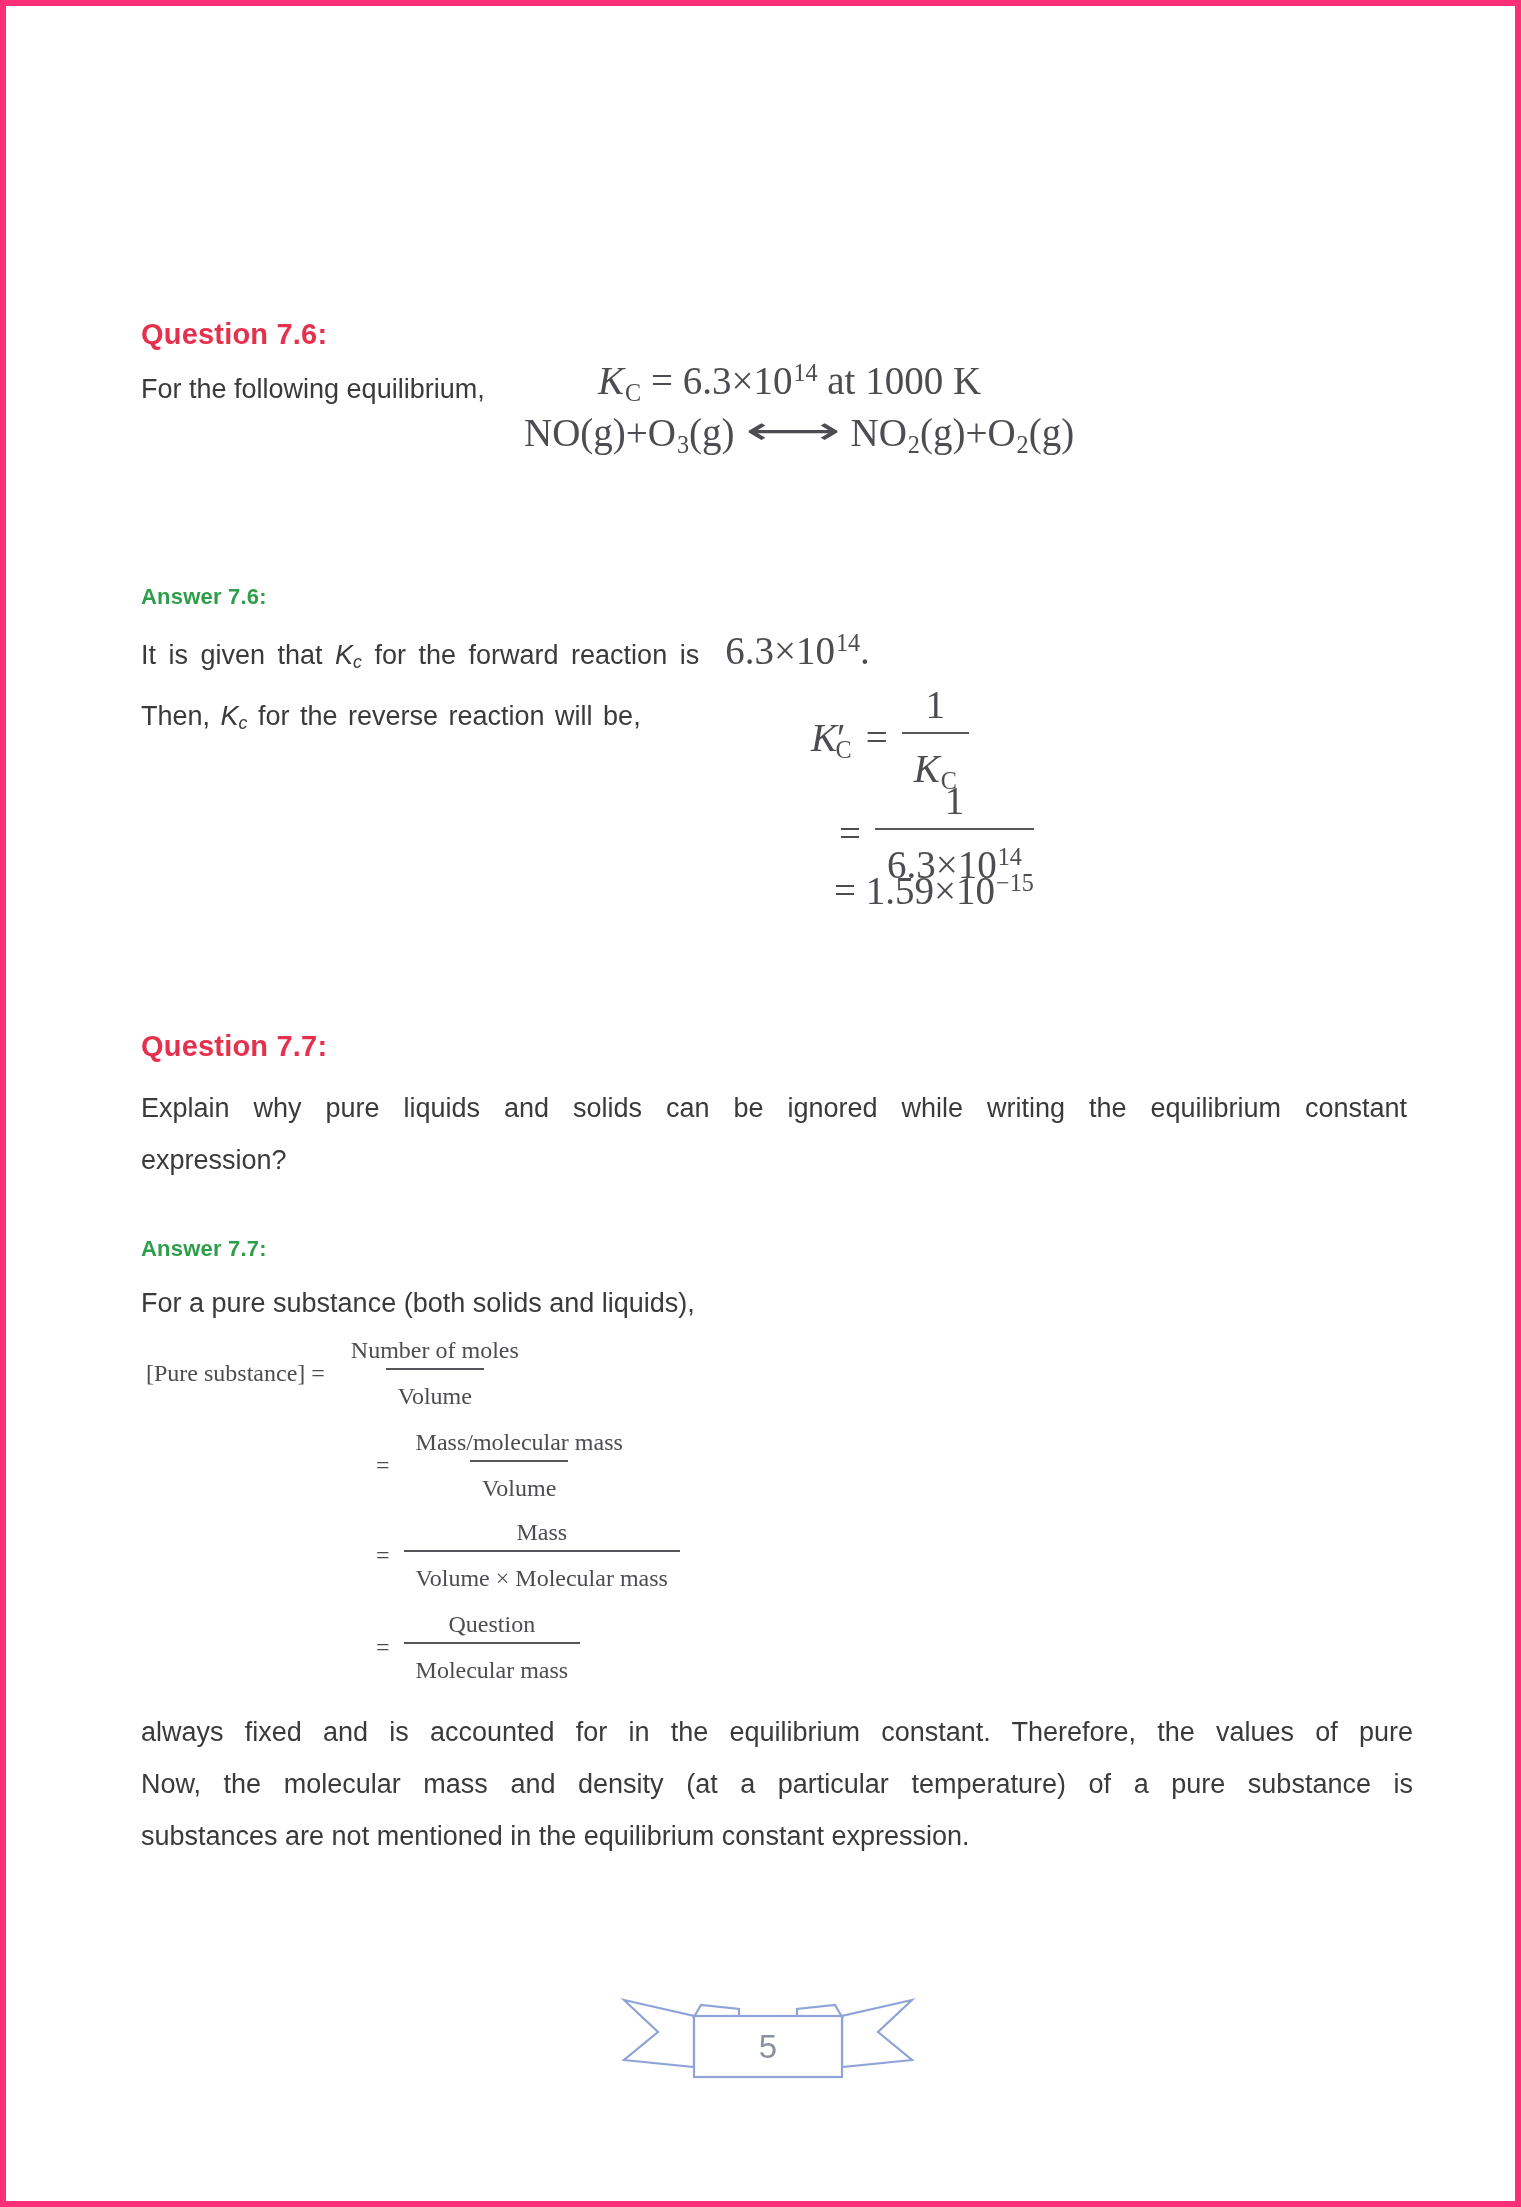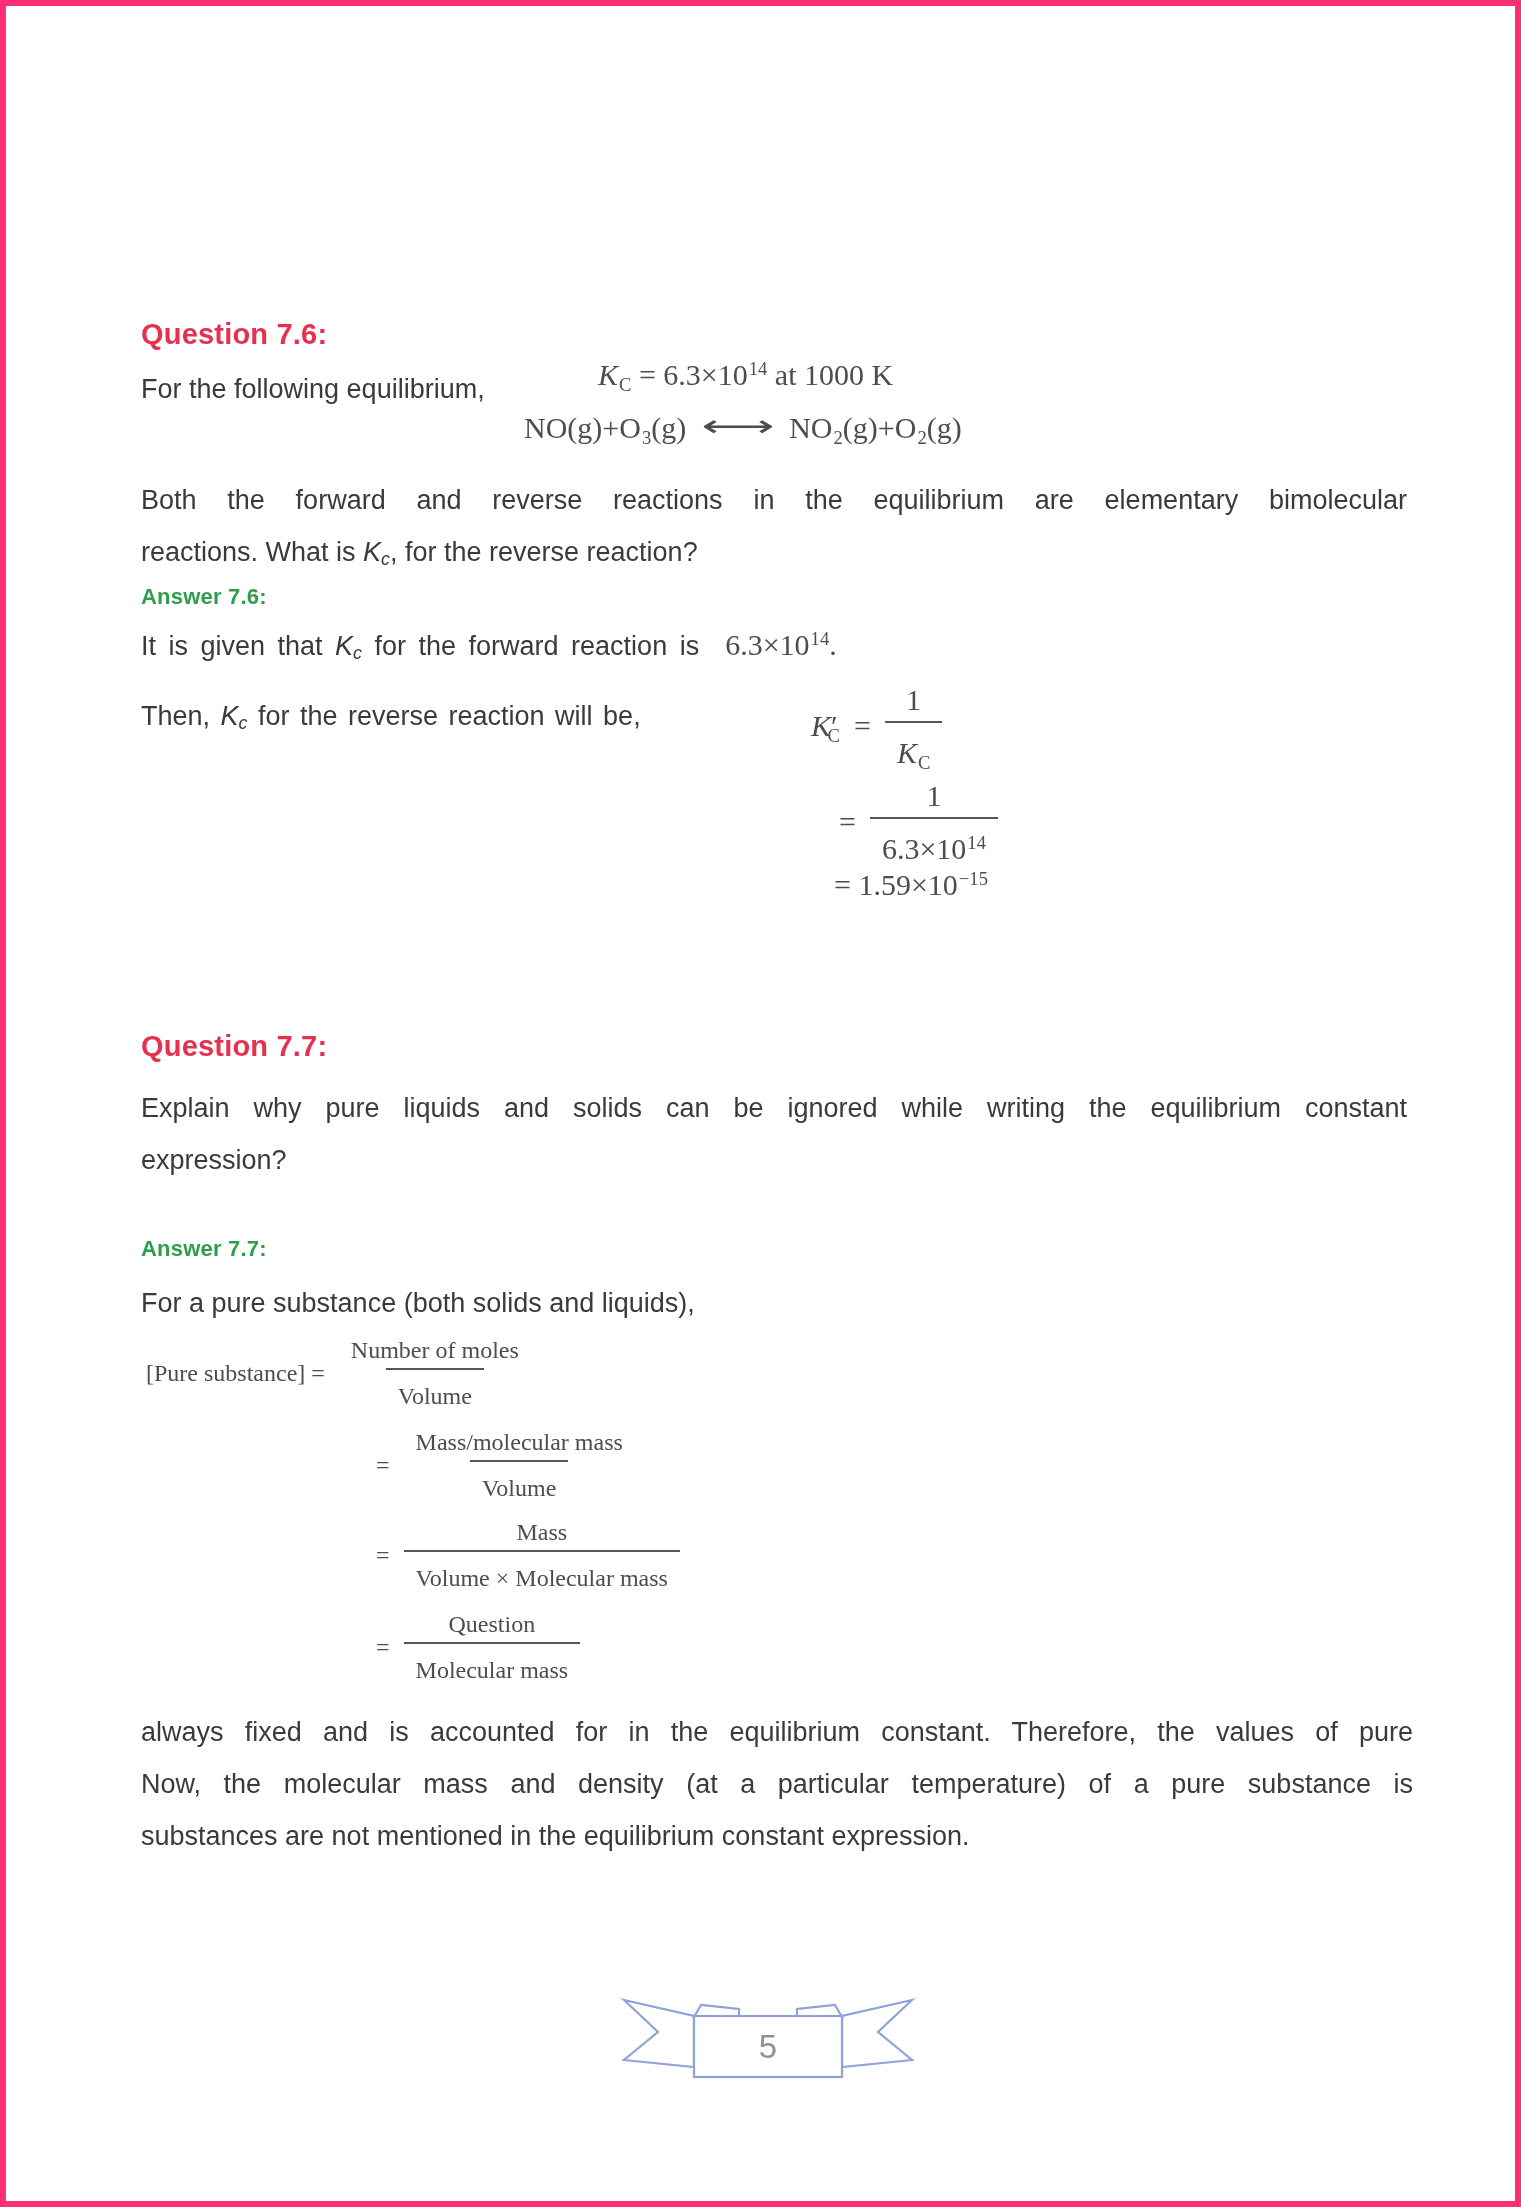--- a/index.html
+++ b/index.html
@@ -12,21 +12,21 @@
     background:#ffffff; border:6px solid var(--border-pink);
     font-family:"Liberation Sans",sans-serif; color:var(--body-text); overflow:hidden;
   }
   .abs{position:absolute;}
   .h-q{font-size:29px;font-weight:bold;color:var(--question-red);letter-spacing:.2px;}
   .h-a{font-size:22px;font-weight:bold;color:var(--answer-green);letter-spacing:.2px;}
   .body-text{font-size:27px;color:var(--body-text);}
   .para{width:1266px;line-height:52px;}
   .just{text-align:justify;text-align-last:justify;-moz-text-align-last:justify;}
   .math{font-family:"Liberation Serif",serif;color:var(--math-text);}
-  .m31{font-size:30px;}
+  .m31{font-size:39px;}
   .m29{font-size:24px;}
   .ital{font-style:italic;}
   .ms{font-size:.62em;position:relative;top:.3em;margin-left:1px;}   
   .mx{font-size:.62em;position:relative;top:-.55em;margin-left:1px;} 
   .bsub{font-size:.66em;position:relative;top:.22em;font-style:italic;}
   .frac{display:inline-flex;flex-direction:column;align-items:center;text-align:center;line-height:1.18;}
   .frac .fnum{padding:0 12px 4px;}
   .frac .fden{border-top:2px solid #55555b;padding:12px 12px 0;}
   .feq-row{display:flex;align-items:center;gap:14px;}
   .arrow{font-family:"DejaVu Sans",sans-serif;display:inline-block;transform:scaleX(1.7);margin:0 30px;position:relative;top:-2px;}
@@ -44,26 +44,20 @@
   <div class="abs body-text" style="left:135px;top:368px;">For the following equilibrium,</div>
 
   <div class="abs math m31" style="left:592px;top:352px;">
     <span class="ital">K</span><span class="ms">C</span><span> = 6.3×10</span><span class="mx">14</span><span> at 1000 K</span>
   </div>
 
   <div class="abs math m31" style="left:518px;top:404px;">
     <span>NO(g)+O</span><span class="ms">3</span><span>(g)</span><span class="arrow">⟷</span><span>NO</span><span class="ms">2</span><span>(g)+O</span><span class="ms">2</span><span>(g)</span>
   </div>
 
-  <div class="abs body-text para" style="left:135px;top:468px;">
-    <div class="just">Both the forward and reverse reactions in the equilibrium are elementary bimolecular</div>
-    <div>
-      <span>reactions. What is </span><span class="ital">K</span><span class="bsub">c</span><span>, for the reverse reaction?</span>
-    </div>
-  </div>
 
   <div class="abs h-a" style="left:135px;top:578px;">Answer 7.6:</div>
 
   <div class="abs body-text wsp5" style="left:135px;top:622px;">
     <span>It is given that </span><span class="ital">K</span><span class="bsub">c</span><span> for the forward reaction is</span><span class="math m31 mathval"><span>6.3×10</span><span class="mx">14</span><span>.</span></span>
   </div>
 
   <div class="abs body-text wsp3" style="left:135px;top:695px;">
     <span>Then, </span><span class="ital">K</span><span class="bsub">c</span><span> for the reverse reaction will be,</span>
   </div>

